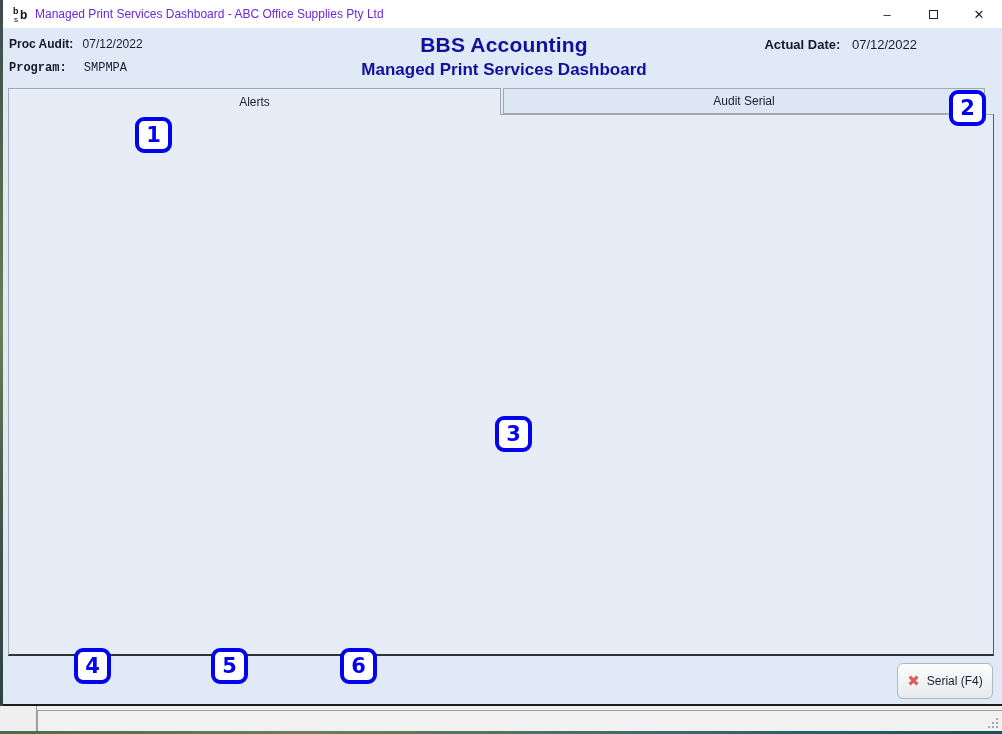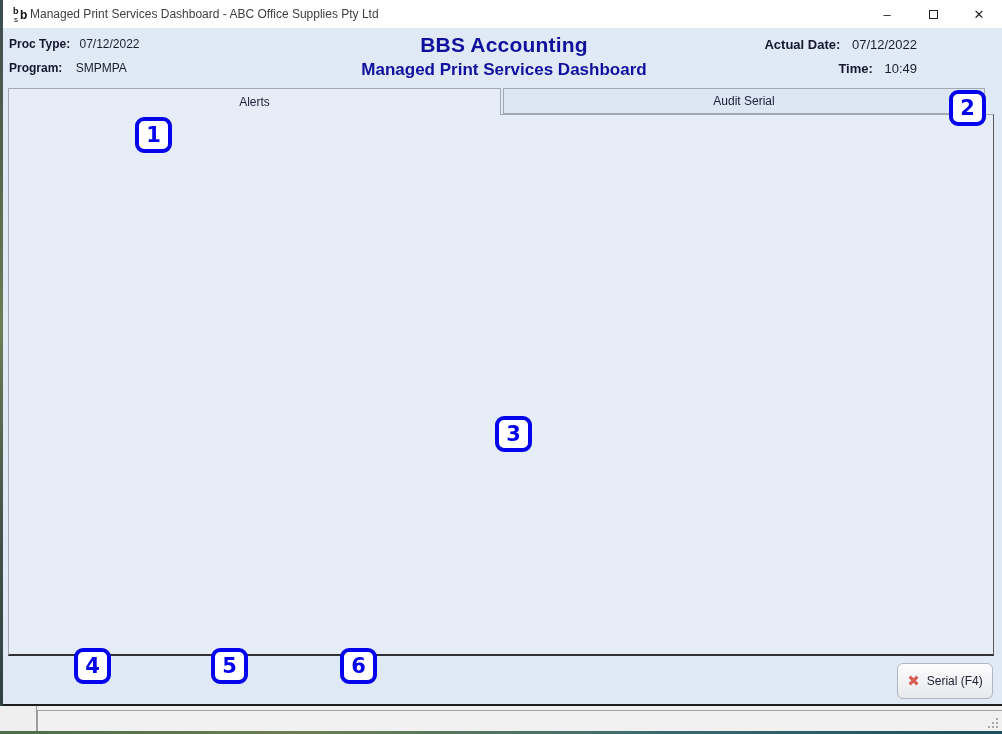--- a/index.html
+++ b/index.html
@@ -24,21 +24,21 @@
   .grip i:nth-child(3){ right:8px; bottom:0; } .grip i:nth-child(4){ right:0; bottom:4px; }
   .grip i:nth-child(5){ right:4px; bottom:4px; } .grip i:nth-child(6){ right:0; bottom:8px; }
 
   
   .window { position:absolute; left:3px; top:0; width:999px; height:706px;
             background:#e0eaf6; border-bottom:2px solid #1b1d20; }
 
   .titlebar { position:absolute; left:3px; top:0; width:999px; height:28px; background:#ffffff;
               display:flex; align-items:center; }
   .app-icon { margin-left:10px; width:17px; height:17px; flex:0 0 auto; }
-  .title-text { margin-left:0; font-size:12px; color:#404040; }
+  .title-text { margin-left:5px; font-size:12px; color:#6d28d9; }
   .win-btns { position:absolute; right:0; top:0; height:28px; display:flex; }
   .win-btn { width:46px; height:28px; display:flex; align-items:center; justify-content:center; color:#222; font-size:13px; }
   .max-glyph { width:9px; height:9px; border:1px solid #222; display:inline-block; }
 
   
   .hdr-label { font-weight:bold; color:#16162c; }
   .hdr-left-row { position:absolute; font-size:12px; }
   .hdr-title1 { position:absolute; left:0; top:33px; width:1002px; text-align:center;
                 font-size:21px; font-weight:bold; color:#10109e; letter-spacing:0.2px; }
   .hdr-title2 { position:absolute; left:0; top:60px; width:1002px; text-align:center;
@@ -113,36 +113,32 @@
         <div class="win-btn">
             <span class="max-glyph"></span>
           </div>
         <div class="win-btn">
             <span>✕</span>
           </div>
       </div>
     </div>
 
     <div class="hdr-left-row" style="left:6px; top:37px;">
-      <span class="hdr-label">Proc Type:</span>
+      <span class="hdr-label">Proc Audit:</span>
       <span style="margin-left:6px;">07/12/2022</span>
     </div>
-    <div class="hdr-left-row" style="left:6px; top:61px;">
+    <div class="hdr-left-row" style="left:6px; top:61px;font-family:Liberation Mono, monospace;">
       <span class="hdr-label">Program:</span>
       <span style="margin-left:10px;">SMPMPA</span>
     </div>
     <div class="hdr-title1">BBS Accounting</div>
     <div class="hdr-title2">Managed Print Services Dashboard</div>
     <div class="hdr-right-row" style="left:639px; top:37px; width:275px;">
       <span class="hdr-label">Actual Date:</span>
       <span style="margin-left:8px;">07/12/2022</span>
-    </div>
-    <div class="hdr-right-row" style="left:639px; top:61px; width:275px;">
-      <span class="hdr-label">Time:</span>
-      <span style="margin-left:8px;">10:49</span>
     </div>
 
   </div>
 
   <div class="tab active" style="left:8px; width:493px;">
     <span>Alerts</span>
   </div>
   <div class="tab" style="left:503px; width:482px;">
     <span>Audit Serial</span>
   </div>

